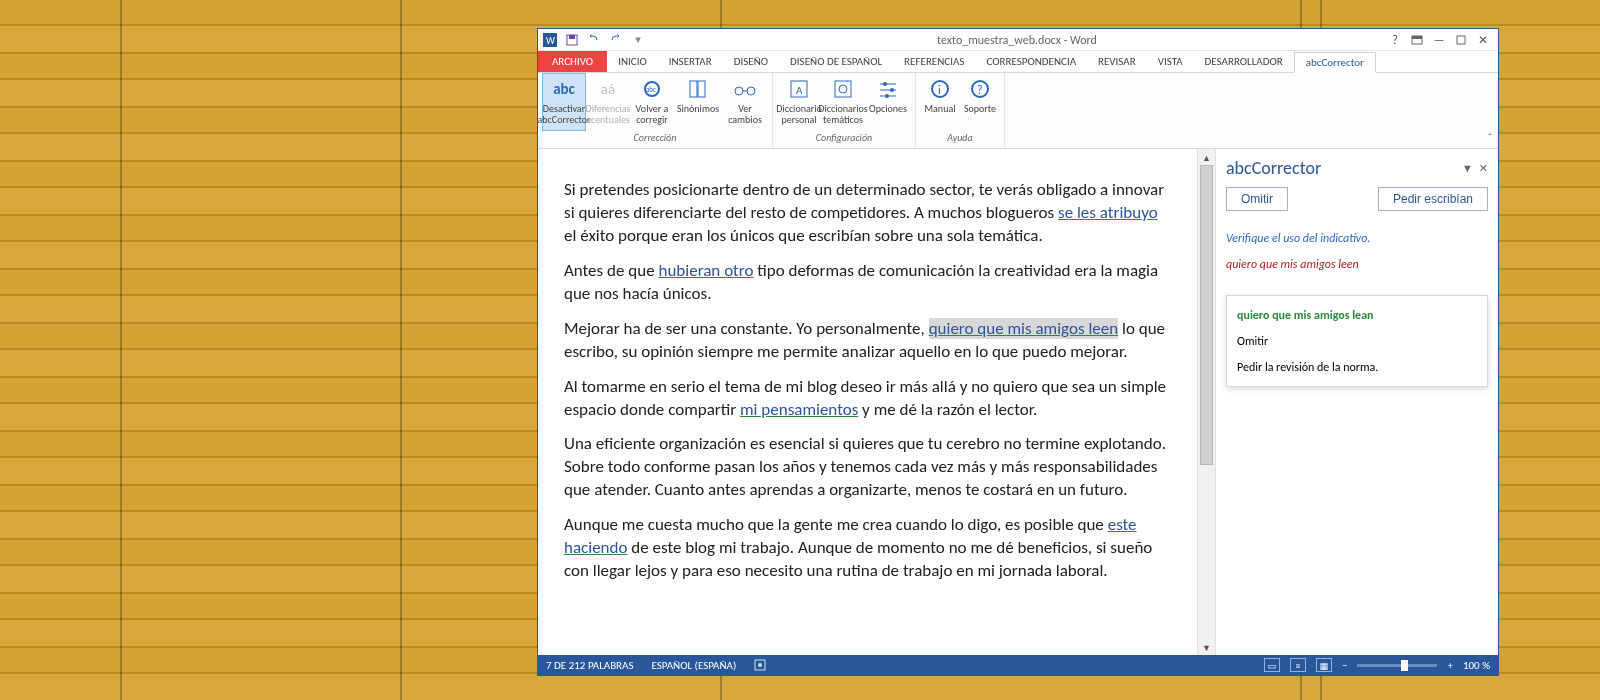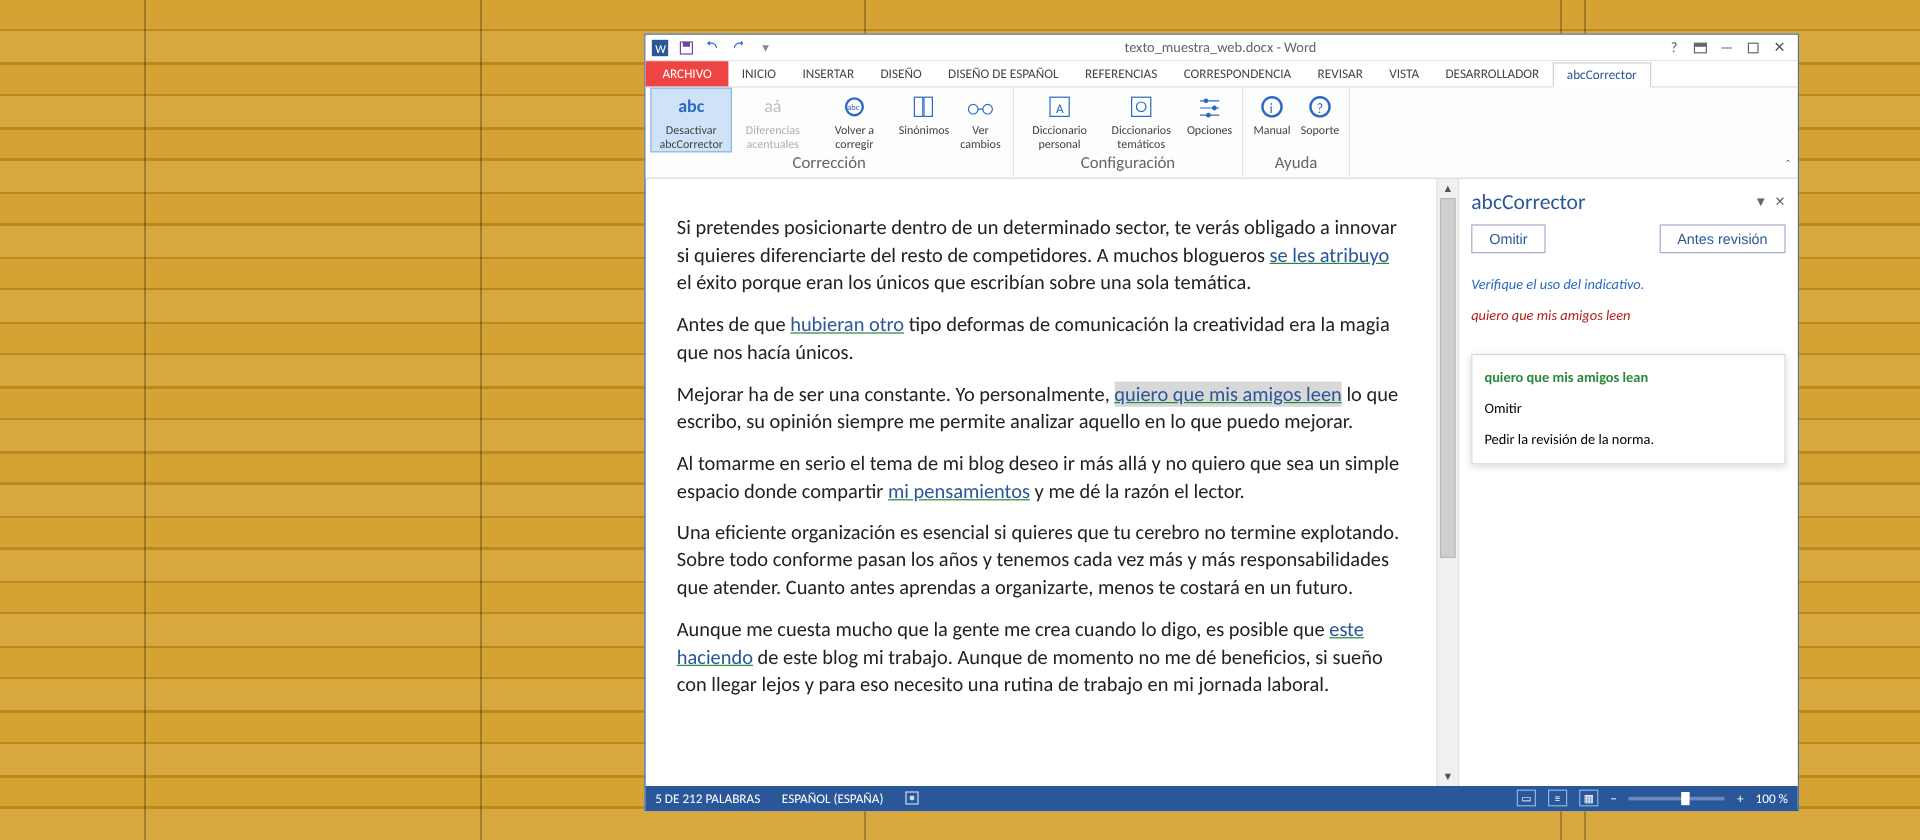--- a/index.html
+++ b/index.html
@@ -81,28 +81,28 @@
     position:relative;
   }
   .ribbon-group {
     display:flex; flex-direction:column; align-items:center;
     border-right:1px solid #e4e4e4;
     padding: 0 4px 2px;
   }
   .ribbon-group .items-row { display:flex; flex:1; }
   .ribbon-btn {
     display:flex; flex-direction:column; align-items:center; justify-content:flex-start;
-    width:68px; padding-top:4px;
+    width:44px; padding-top:4px;
     font-size:10px; color:#444; text-align:center; line-height:1.1;
   }
   .ribbon-btn .icon { height:24px; display:flex;align-items:center;justify-content:center; margin-bottom:2px; color:#2a6ac0; font-size:20px;}
   .ribbon-btn.selected { background:#cfe3f8; border:1px solid #8ab5e0; padding-top:3px;}
   .ribbon-btn.disabled { color:#b0b0b0; }
   .ribbon-btn.disabled .icon { color:#c0c0c0;justify-content:center; }
-  .ribbon-group .group-label { font-size:14px; color:#666; text-align:left; padding-bottom:2px;}
+  .ribbon-group .group-label { font-size:10px; color:#666; text-align:left; padding-bottom:2px;font-style:italic;}
   .ribbon-collapse { position:absolute; right:6px; bottom:4px; font-size:11px; color:#666;}
   .content-row { flex:1; display:flex; min-height:0; }
   .doc-area { flex:1; position:relative; display:flex; min-width:0; }
   .doc-scroll { flex:1; overflow:hidden; padding: 30px 26px 10px 26px; }
   .doc-text { font-family: Calibri, sans-serif; font-size:17px; color:#222; line-height:1.35; max-width: 610px;}
   .doc-text p { margin-bottom:12px; }
   .mark { color:#2a579a; text-decoration: underline; text-decoration-style: solid; text-decoration-color:#2a8a3a;}
   .mark-hi { background:#d8d8d8; }
   .scrollbar { width:18px; background:#f0f0f0; border-left:1px solid #e0e0e0; position:relative;}
   .scrollbar .up, .scrollbar .down { height:16px; display:flex;align-items:center;justify-content:center; font-size:9px; color:#555;}
@@ -352,36 +352,36 @@
     <div class="side-pane">
       <div class="side-head">
         <span>abcCorrector</span>
         <span class="ctrls">
           <span>▼</span>
           <span>✕</span>
         </span>
       </div>
       <div class="side-buttons">
         <button class="sp-btn">Omitir</button>
-        <button class="sp-btn">Antes revisión</button>
+        <button class="sp-btn">Pedir escribían</button>
       </div>
       <div class="side-msg blue">Verifique el uso del indicativo.</div>
       <div class="side-msg red">quiero que mis amigos leen</div>
 
       <div class="ctx-menu">
         <div class="opt green">quiero que mis amigos lean</div>
         <div class="opt">Omitir</div>
         <div class="opt">Pedir la revisión de la norma.</div>
       </div>
     </div>
   </div>
 
   <div class="statusbar">
     <div class="left">
-      <span>5 DE 212 PALABRAS</span>
+      <span>7 DE 212 PALABRAS</span>
       <span>ESPAÑOL (ESPAÑA)</span>
       <span>
         <svg width="12" height="12">
             <rect x="1" y="1" width="10" height="10" fill="none" stroke="#cde"></rect>
             <circle cx="6" cy="6" r="2" fill="#cde"></circle>
           </svg>
       </span>
     </div>
     <div class="spacer"></div>
     <div class="right">

